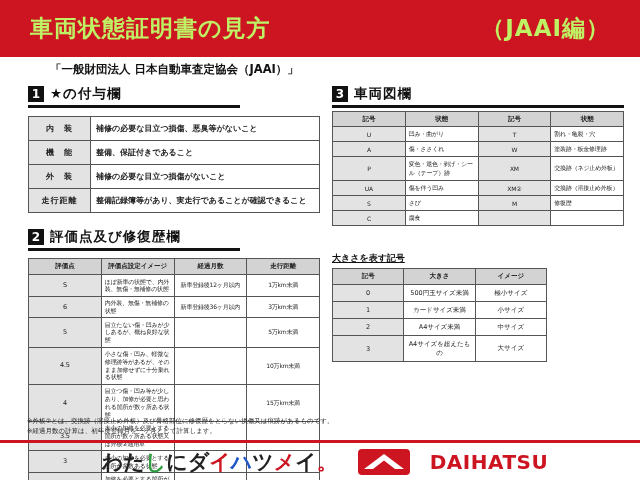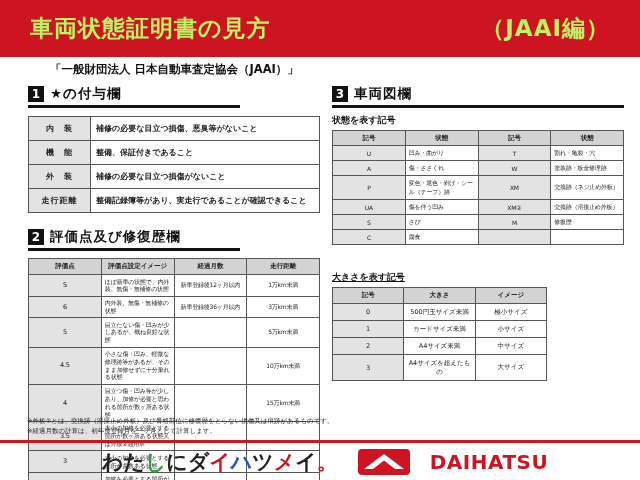--- a/index.html
+++ b/index.html
@@ -184,21 +184,20 @@
   </div>
 
   <div class="col-right">
 
     <div class="sec-head">
       <span class="badge">3</span>
       <span class="sec-title">車両図欄</span>
     </div>
     <div class="sec-rule rule-long"></div>
 
-    <div class="tbl-caption">状態を表す記号</div>
     <table class="cond-table">
       <thead>
           <tr id="cond-head-row">
             <th>記号</th>
             <th>状態</th>
             <th>記号</th>
             <th>状態</th>
           </tr>
         </thead>
       <tbody id="cond-body">

